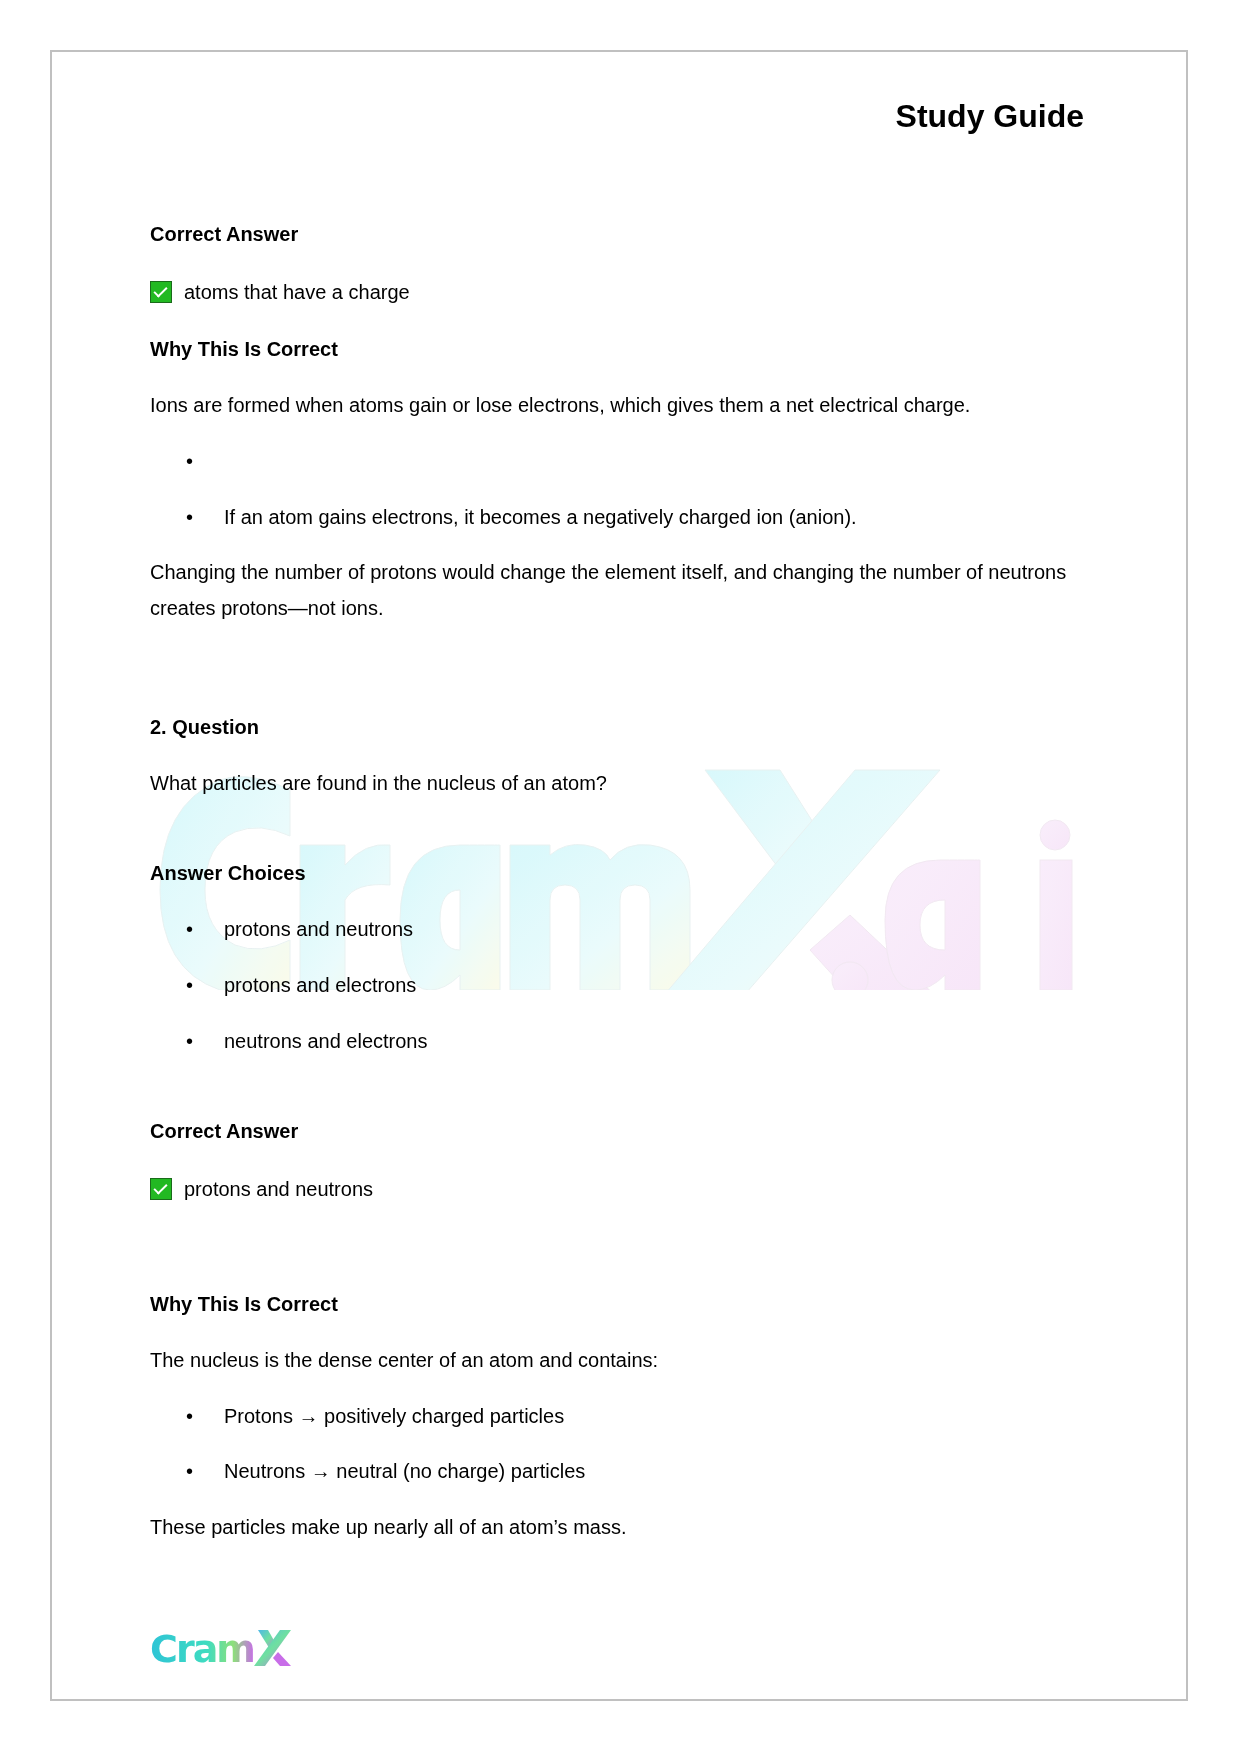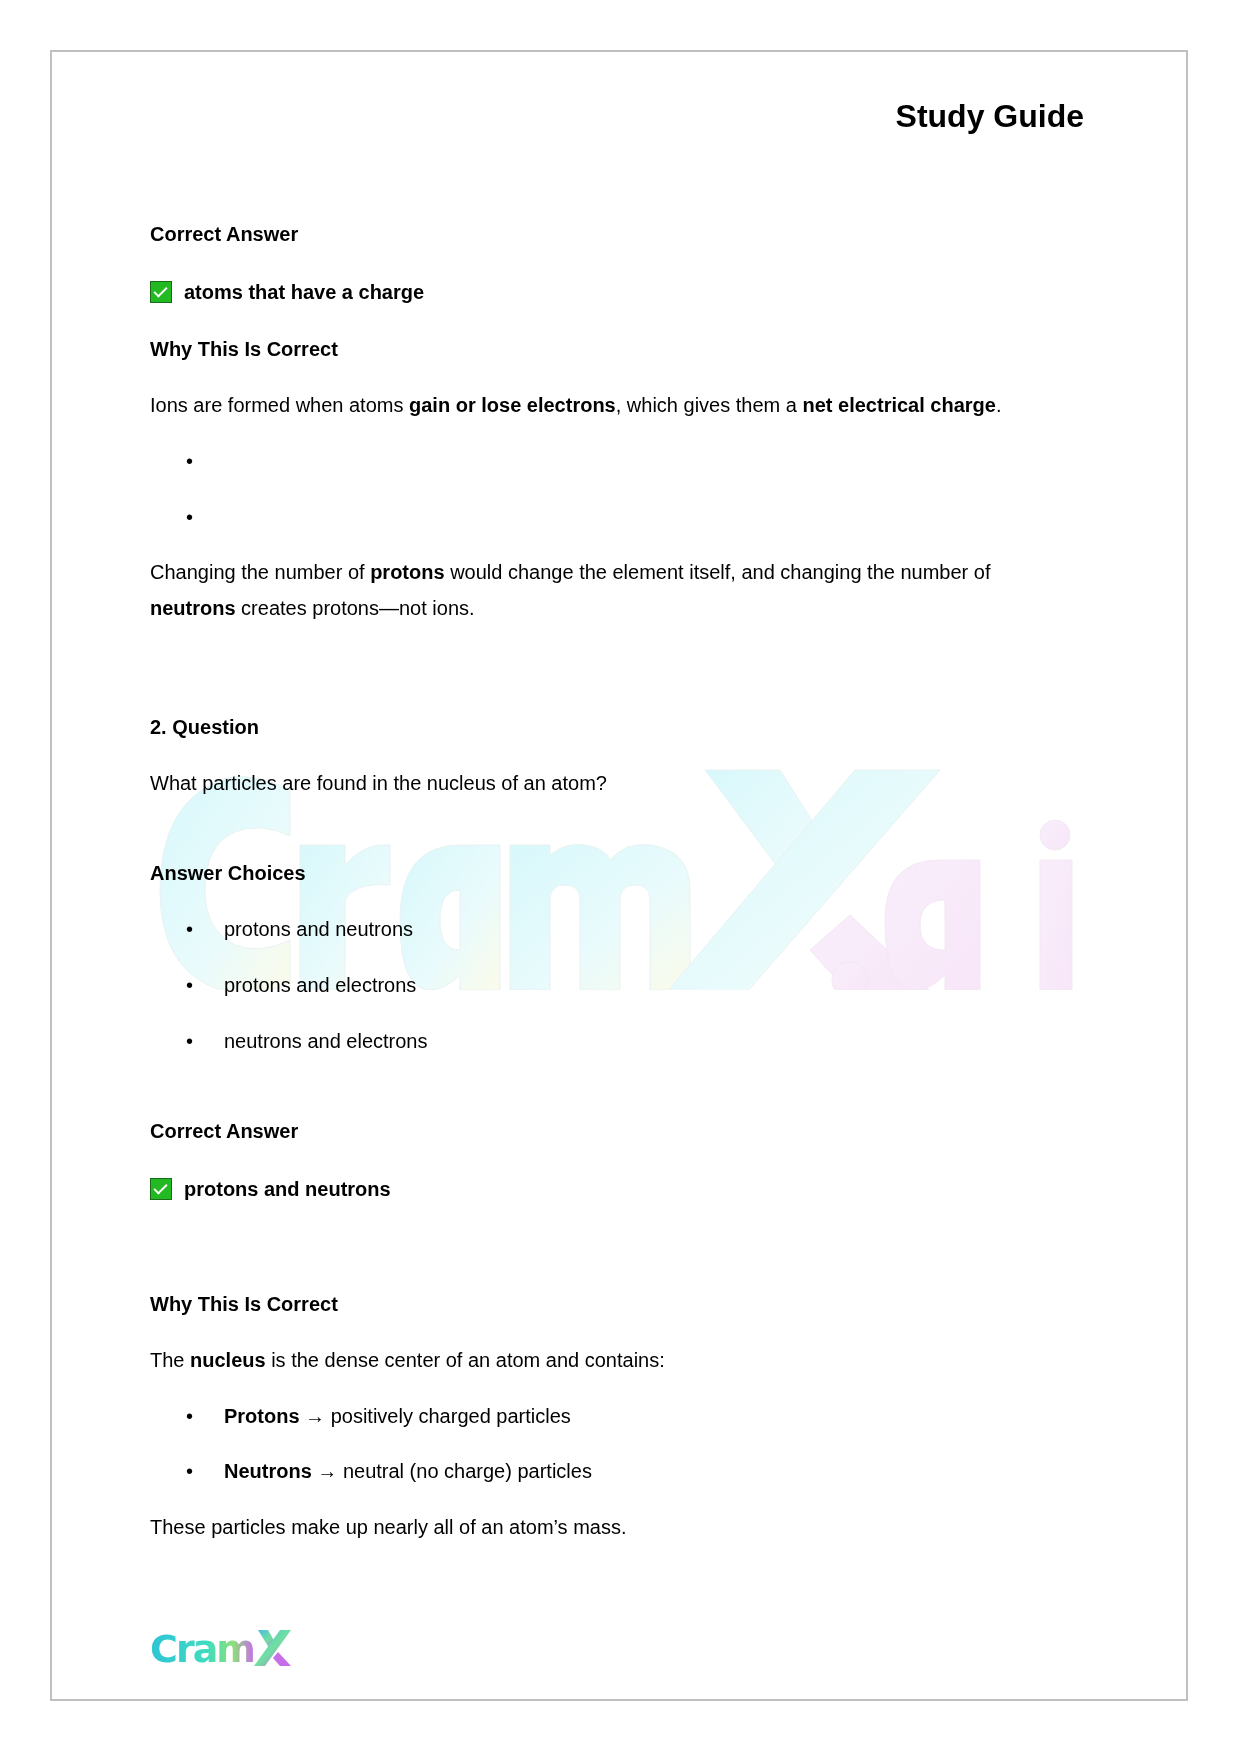--- a/index.html
+++ b/index.html
@@ -44,21 +44,21 @@
       left: 0;
       white-space: nowrap;
       font-size: 20px;
       line-height: 24px;
       margin-top: 28px;
     }
     .heading {
       font-weight: bold;
     }
     .answer {
-      font-weight: bold;
+      font-weight: normal;
       display: flex;
       align-items: center;
     }
     .check-icon {
       display: inline-block;
       width: 22px;
       height: 22px;
       background: #22b922;
       border: 1.5px solid #1a6b1a;
       box-sizing: border-box;
@@ -83,21 +83,21 @@
       width: 74px;
       padding-left: 36px;
       box-sizing: border-box;
       flex: 0 0 74px;
     }
     .para {
       white-space: normal;
       width: 930px;
       line-height: 36px;
     }
-    b { font-weight: bold; }
+    b { font-weight: normal; }
 
     .watermark {
       position: absolute;
       left: 150px;
       top: 750px;
       width: 930px;
       height: 240px;
       pointer-events: none;
       opacity: 0.9;
     }
@@ -161,20 +161,23 @@
     <div class="abs" style="top:351px">
       <span>Ions are formed when atoms </span><b>gain or lose electrons</b><span>, which gives them a </span><b>net electrical charge</b><span>.</span>
     </div>
 
     <div class="abs bullet-row" style="top:407px">
       <span class="bullet-dot">•</span>
     </div>
 
     <div class="abs bullet-row" style="top:463px">
       <span class="bullet-dot">•</span>
+      <span>
+        <span>If an atom </span><b>gains electrons</b><span>, it becomes a </span><b>negatively charged ion (anion)</b><span>.</span>
+      </span>
     </div>
 
     <div class="abs para" style="top:512px">
       <span>Changing the number of </span><b>protons</b><span> would change the element itself, and changing the number of </span><b>neutrons</b><span> creates protons—not ions.</span>
     </div>
 
     <div class="abs heading" style="top:673px">2. Question</div>
 
     <div class="abs" style="top:729px">What particles are found in the nucleus of an atom?</div>
 

